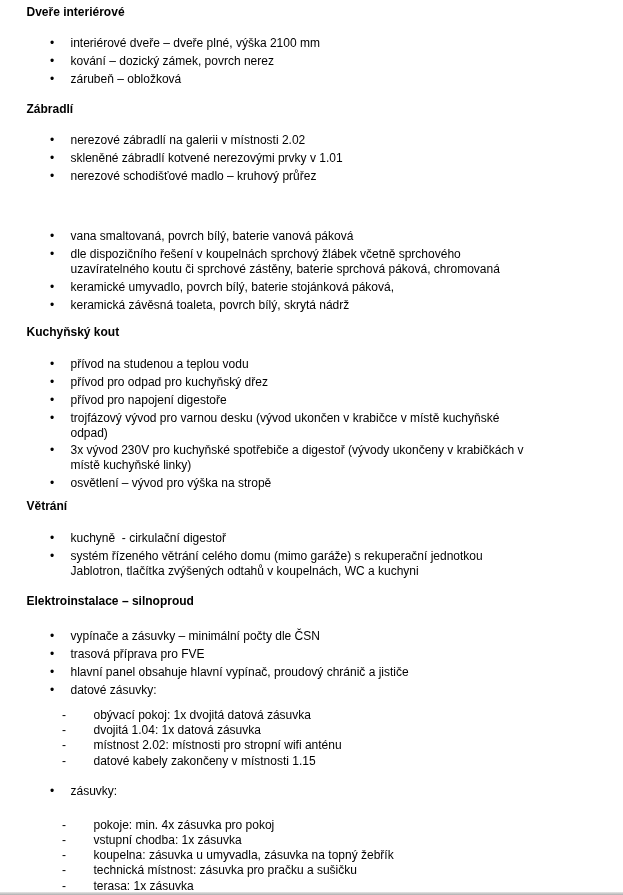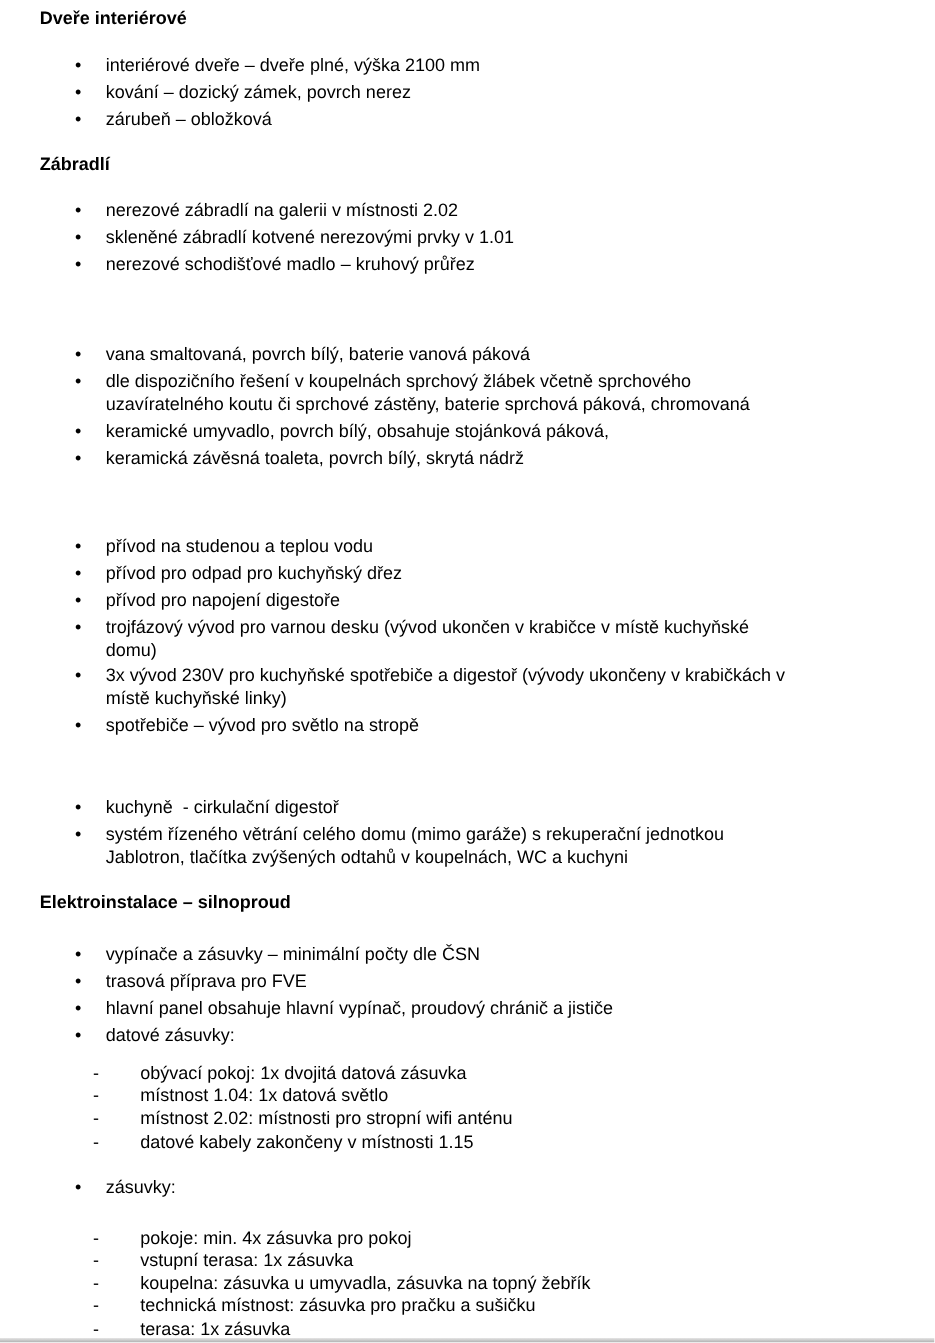--- a/index.html
+++ b/index.html
@@ -48,41 +48,43 @@
     <div class="row" style="top: 36px;"><span class="marker bullet">•</span><span class="text"><span class="b">interiérové dveře</span><span> – dveře plné, výška 2100 mm</span></span></div>
     <div class="row" style="top: 54px;"><span class="marker bullet">•</span><span class="text"><span class="b">kování</span><span> – dozický zámek, povrch nerez</span></span></div>
     <div class="row" style="top: 72px;"><span class="marker bullet">•</span><span class="text"><span class="b">zárubeň</span><span> – obložková</span></span></div>
     <div class="row heading" style="top: 101.5px;">Zábradlí</div>
     <div class="row" style="top: 132.5px;"><span class="marker bullet">•</span><span class="text"><span>nerezové zábradlí na galerii v místnosti 2.02</span></span></div>
     <div class="row" style="top: 150.5px;"><span class="marker bullet">•</span><span class="text"><span>skleněné zábradlí kotvené nerezovými prvky v 1.01</span></span></div>
     <div class="row" style="top: 168.5px;"><span class="marker bullet">•</span><span class="text"><span>nerezové schodišťové madlo – kruhový průřez</span></span></div>
     <div class="row" style="top: 228.5px;"><span class="marker bullet">•</span><span class="text"><span>vana smaltovaná, povrch bílý, baterie vanová páková</span></span></div>
     <div class="row" style="top: 246.5px;"><span class="marker bullet">•</span><span class="text"><span>dle dispozičního řešení v koupelnách sprchový žlábek včetně sprchového</span></span></div>
     <div class="row" style="top: 261.8px;"><span class="text"><span>uzavíratelného koutu či sprchové zástěny, baterie sprchová páková, chromovaná</span></span></div>
-    <div class="row" style="top: 279.8px;"><span class="marker bullet">•</span><span class="text"><span>keramické umyvadlo, povrch bílý, obsahuje stojánková páková,</span></span></div>
+    <div class="row" style="top: 279.8px;"><span class="marker bullet">•</span><span class="text"><span>keramické umyvadlo, povrch bílý, baterie stojánková páková,</span></span></div>
     <div class="row" style="top: 297.8px;"><span class="marker bullet">•</span><span class="text"><span>keramická závěsná toaleta, povrch bílý, skrytá nádrž</span></span></div>
+    <div class="row heading" style="top: 324.5px;">Kuchyňský kout</div>
     <div class="row" style="top: 356.5px;"><span class="marker bullet">•</span><span class="text"><span>přívod na studenou a teplou vodu</span></span></div>
     <div class="row" style="top: 374.5px;"><span class="marker bullet">•</span><span class="text"><span>přívod pro odpad pro kuchyňský dřez</span></span></div>
     <div class="row" style="top: 392.5px;"><span class="marker bullet">•</span><span class="text"><span>přívod pro napojení digestoře</span></span></div>
     <div class="row" style="top: 410.5px;"><span class="marker bullet">•</span><span class="text"><span>trojfázový vývod pro varnou desku (vývod ukončen v krabičce v místě kuchyňské</span></span></div>
-    <div class="row" style="top: 425.8px;"><span class="text"><span>domu)</span></span></div>
+    <div class="row" style="top: 425.8px;"><span class="text"><span>odpad)</span></span></div>
     <div class="row" style="top: 442.5px;"><span class="marker bullet">•</span><span class="text"><span>3x vývod 230V pro kuchyňské spotřebiče a digestoř (vývody ukončeny v krabičkách v</span></span></div>
     <div class="row" style="top: 457.8px;"><span class="text"><span>místě kuchyňské linky)</span></span></div>
-    <div class="row" style="top: 476px;"><span class="marker bullet">•</span><span class="text"><span>spotřebiče – vývod pro světlo na stropě</span></span></div>
+    <div class="row" style="top: 476px;"><span class="marker bullet">•</span><span class="text"><span>osvětlení – vývod pro výška na stropě</span></span></div>
+    <div class="row heading" style="top: 498.5px;">Větrání</div>
     <div class="row" style="top: 531px;"><span class="marker bullet">•</span><span class="text"><span>kuchyně  - cirkulační digestoř</span></span></div>
     <div class="row" style="top: 549px;"><span class="marker bullet">•</span><span class="text"><span>systém řízeného větrání celého domu (mimo garáže) s rekuperační jednotkou</span></span></div>
     <div class="row" style="top: 564.3px;"><span class="text"><span>Jablotron, tlačítka zvýšených odtahů v koupelnách, WC a kuchyni</span></span></div>
     <div class="row heading" style="top: 594px;">Elektroinstalace – silnoproud</div>
     <div class="row" style="top: 628.5px;"><span class="marker bullet">•</span><span class="text"><span>vypínače a zásuvky – minimální počty dle ČSN</span></span></div>
     <div class="row" style="top: 646.5px;"><span class="marker bullet">•</span><span class="text"><span>trasová příprava pro FVE</span></span></div>
     <div class="row" style="top: 664.5px;"><span class="marker bullet">•</span><span class="text"><span>hlavní panel obsahuje hlavní vypínač, proudový chránič a jističe</span></span></div>
     <div class="row" style="top: 682.5px;"><span class="marker bullet">•</span><span class="text"><span class="b">datové zásuvky:</span></span></div>
     <div class="row" style="top: 707.5px;"><span class="marker dash">-</span><span class="text sub"><span>obývací pokoj: 1x dvojitá datová zásuvka</span></span></div>
-    <div class="row" style="top: 722.8px;"><span class="marker dash">-</span><span class="text sub"><span>místnost 1.04: 1x datová světlo</span></span></div>
+    <div class="row" style="top: 722.8px;"><span class="marker dash">-</span><span class="text sub"><span>dvojitá 1.04: 1x datová zásuvka</span></span></div>
     <div class="row" style="top: 738.2px;"><span class="marker dash">-</span><span class="text sub"><span>místnost 2.02: místnosti pro stropní wifi anténu</span></span></div>
     <div class="row" style="top: 753.5px;"><span class="marker dash">-</span><span class="text sub"><span>datové kabely zakončeny v místnosti 1.15</span></span></div>
     <div class="row" style="top: 784.2px;"><span class="marker bullet">•</span><span class="text"><span class="b">zásuvky:</span></span></div>
     <div class="row" style="top: 817.5px;"><span class="marker dash">-</span><span class="text sub"><span>pokoje: min. 4x zásuvka pro pokoj</span></span></div>
-    <div class="row" style="top: 832.8px;"><span class="marker dash">-</span><span class="text sub"><span>vstupní terasa: 1x zásuvka</span></span></div>
+    <div class="row" style="top: 832.8px;"><span class="marker dash">-</span><span class="text sub"><span>vstupní chodba: 1x zásuvka</span></span></div>
     <div class="row" style="top: 848.1px;"><span class="marker dash">-</span><span class="text sub"><span>koupelna: zásuvka u umyvadla, zásuvka na topný žebřík</span></span></div>
     <div class="row" style="top: 863.4px;"><span class="marker dash">-</span><span class="text sub"><span>technická místnost: zásuvka pro pračku a sušičku</span></span></div>
     <div class="row" style="top: 878.7px;"><span class="marker dash">-</span><span class="text sub"><span>terasa: 1x zásuvka</span></span></div>
   </div>
 
 </body></html>

